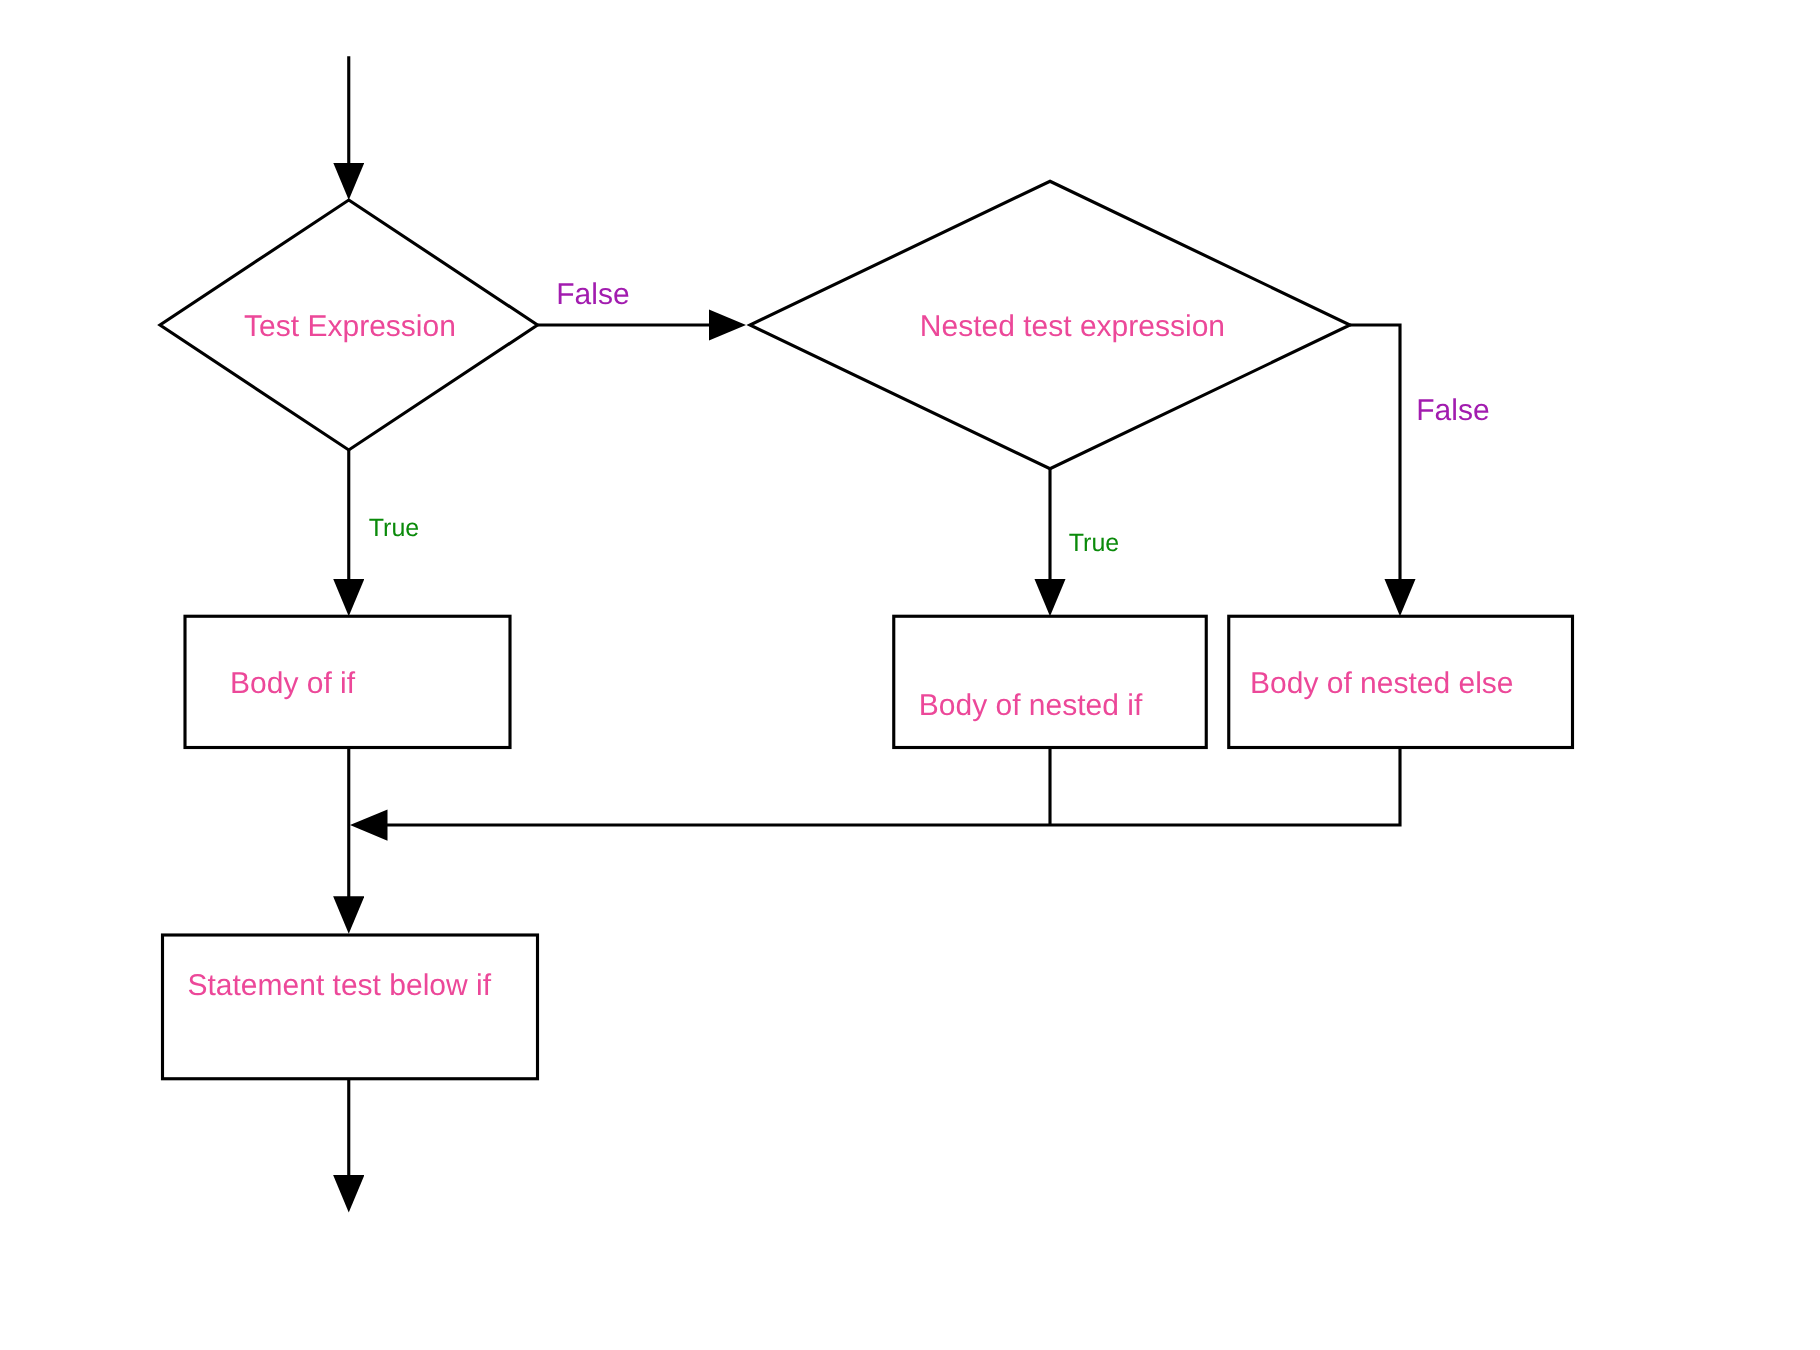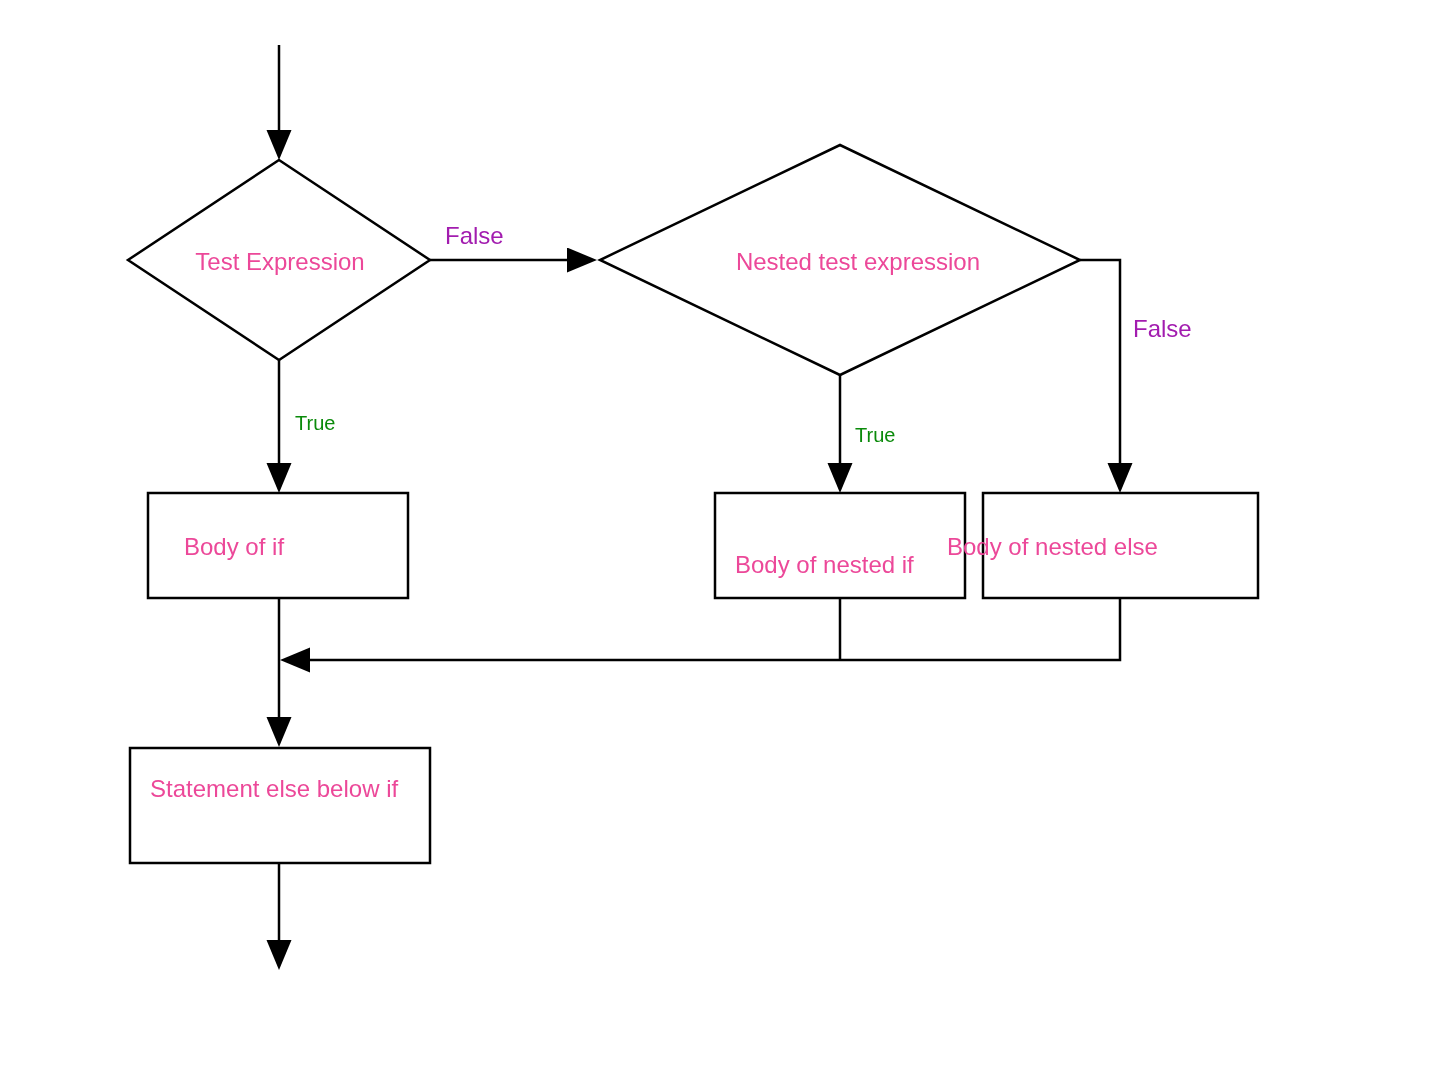--- a/index.html
+++ b/index.html
@@ -84,15 +84,15 @@
 <div class="edge-label-green" style="left:295px; top:388px;">True</div>
 
 <div class="edge-label-green" style="left:855px; top:400px;">True</div>
 
 <div class="edge-label-red" style="left:1133px; top:315px;">False</div>
 
 <div class="node-label" style="left:184px; top:533px;">Body of if</div>
 
 <div class="node-label" style="left:735px; top:551px;">Body of nested if</div>
 
-<div class="node-label" style="left:947px; top:533px;">Body of nested else</div>
+<div class="node-label" style="left:1000px; top:533px;">Body of nested else</div>
 
-<div class="node-label" style="left:150px; top:775px; width:260px;">Statement else below if</div>
+<div class="node-label" style="left:150px; top:775px; width:260px;">Statement test below if</div>
 
 </body></html>

